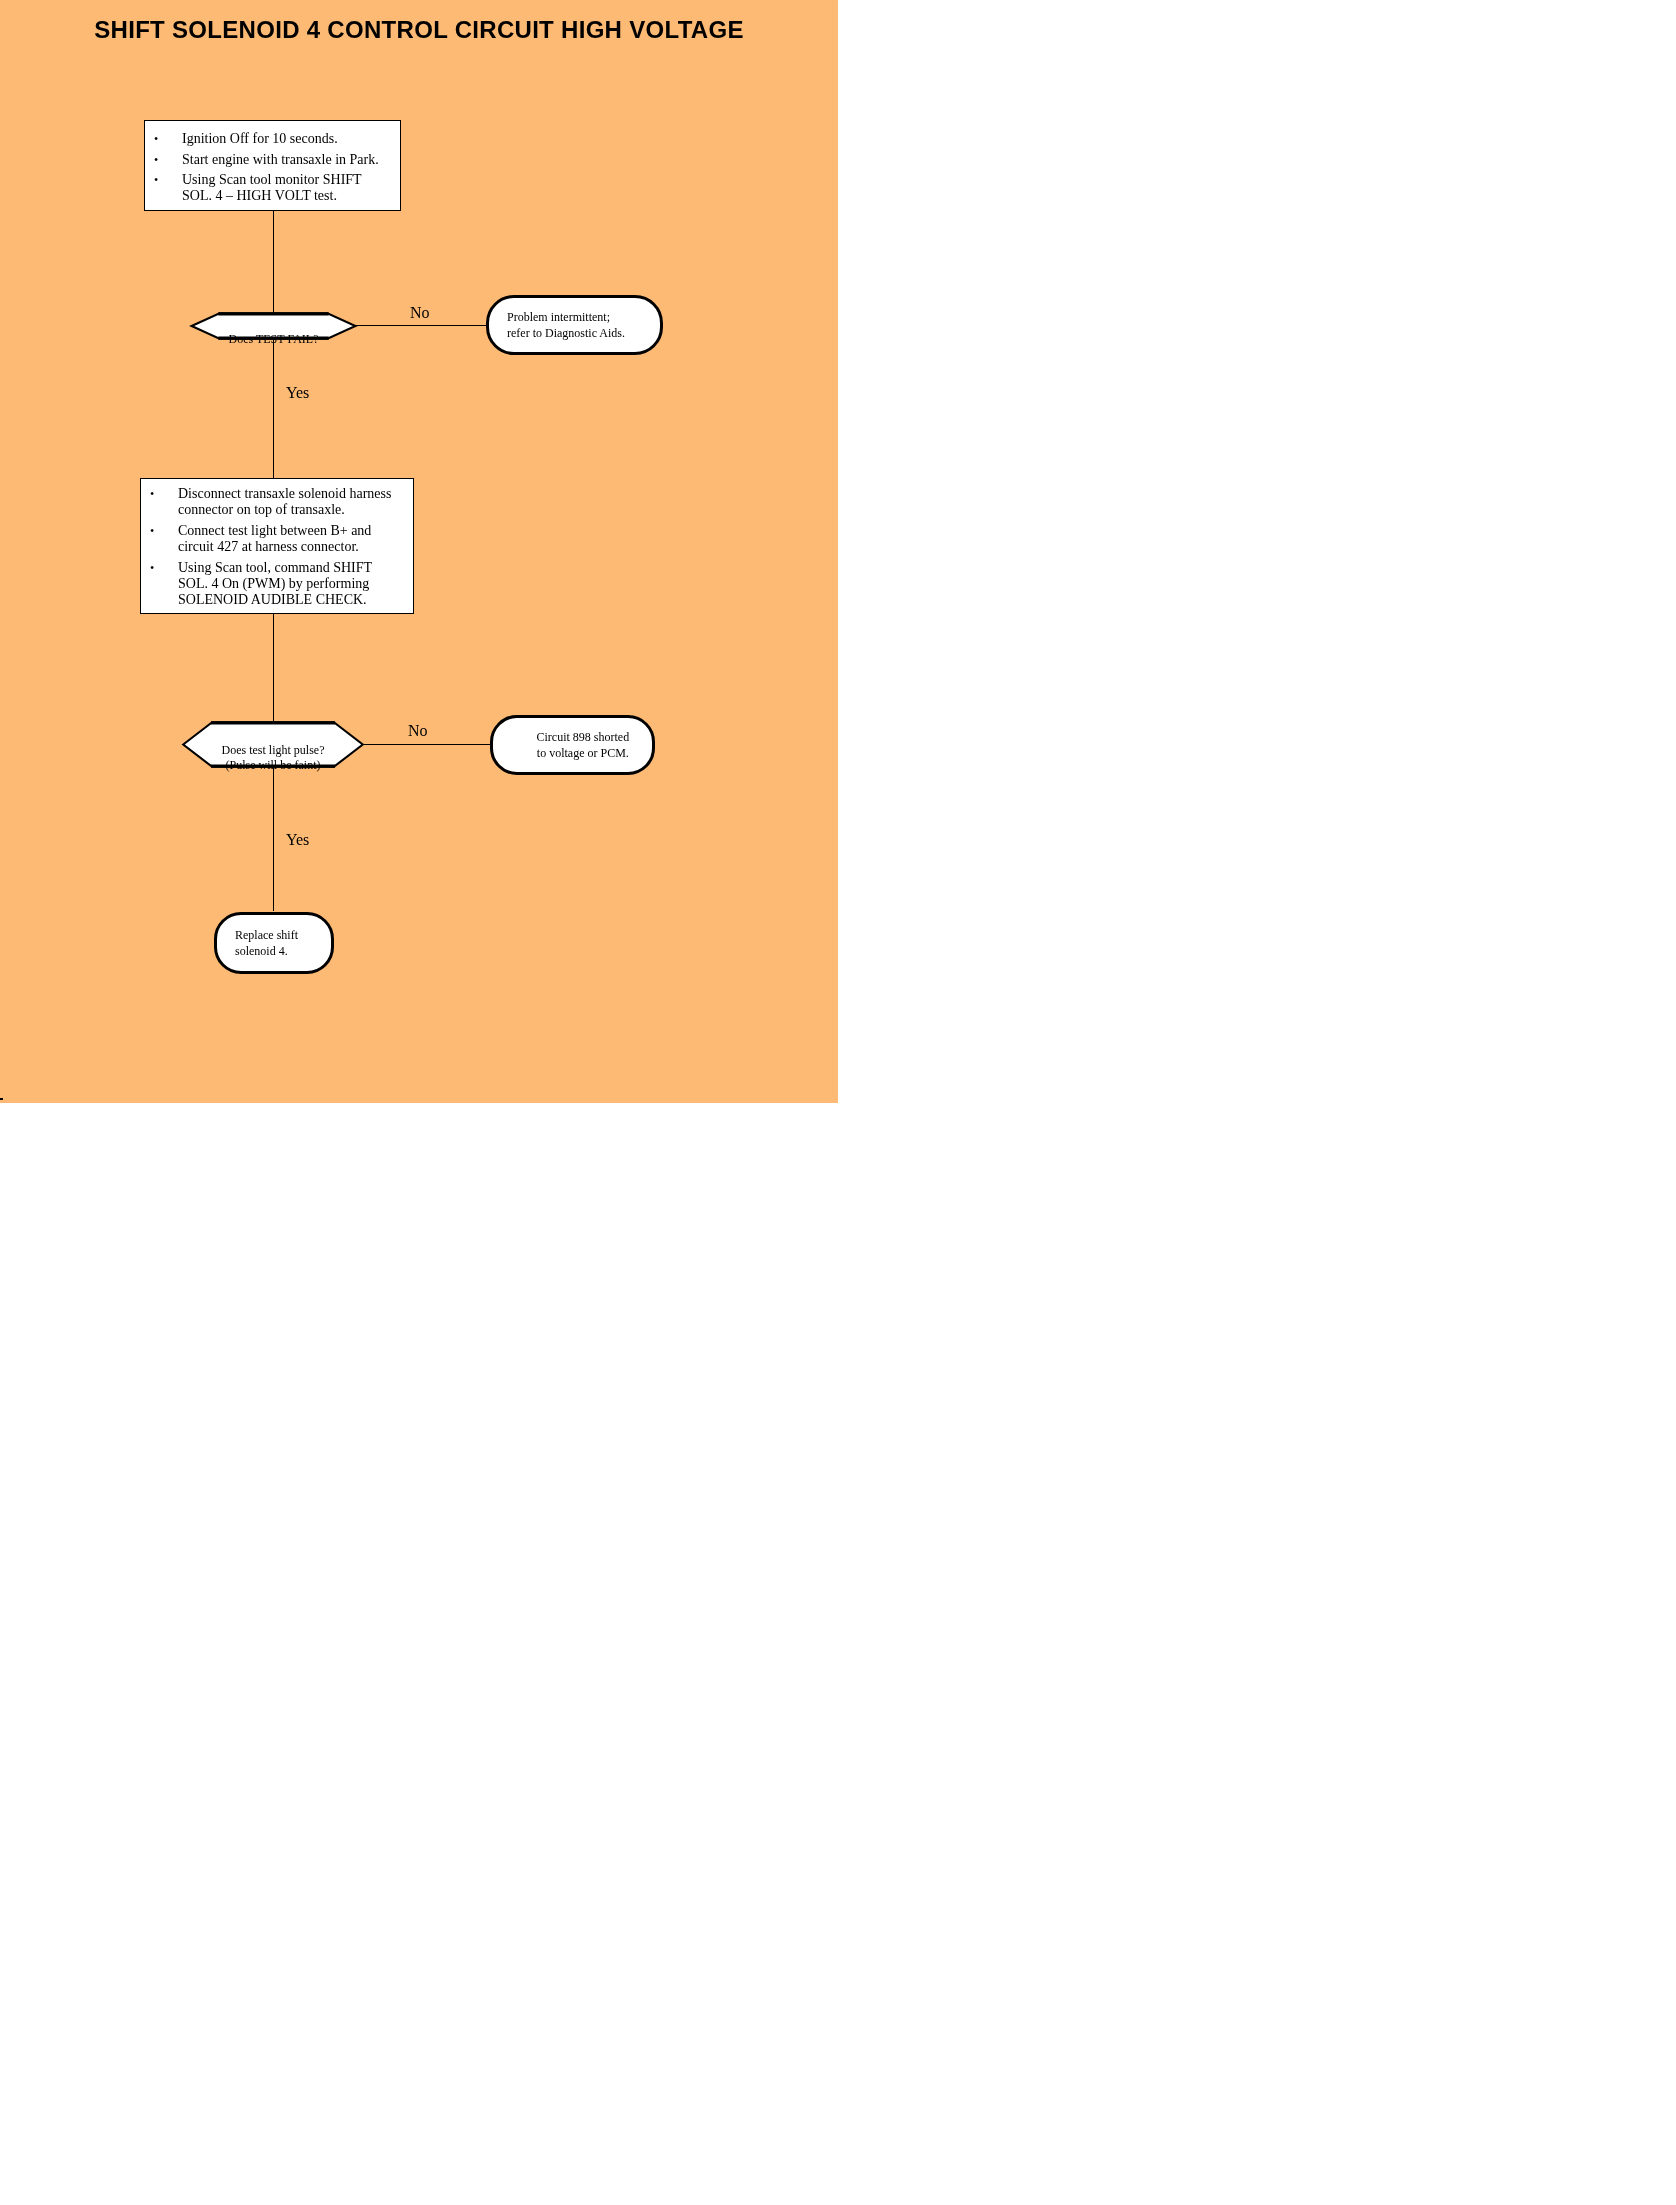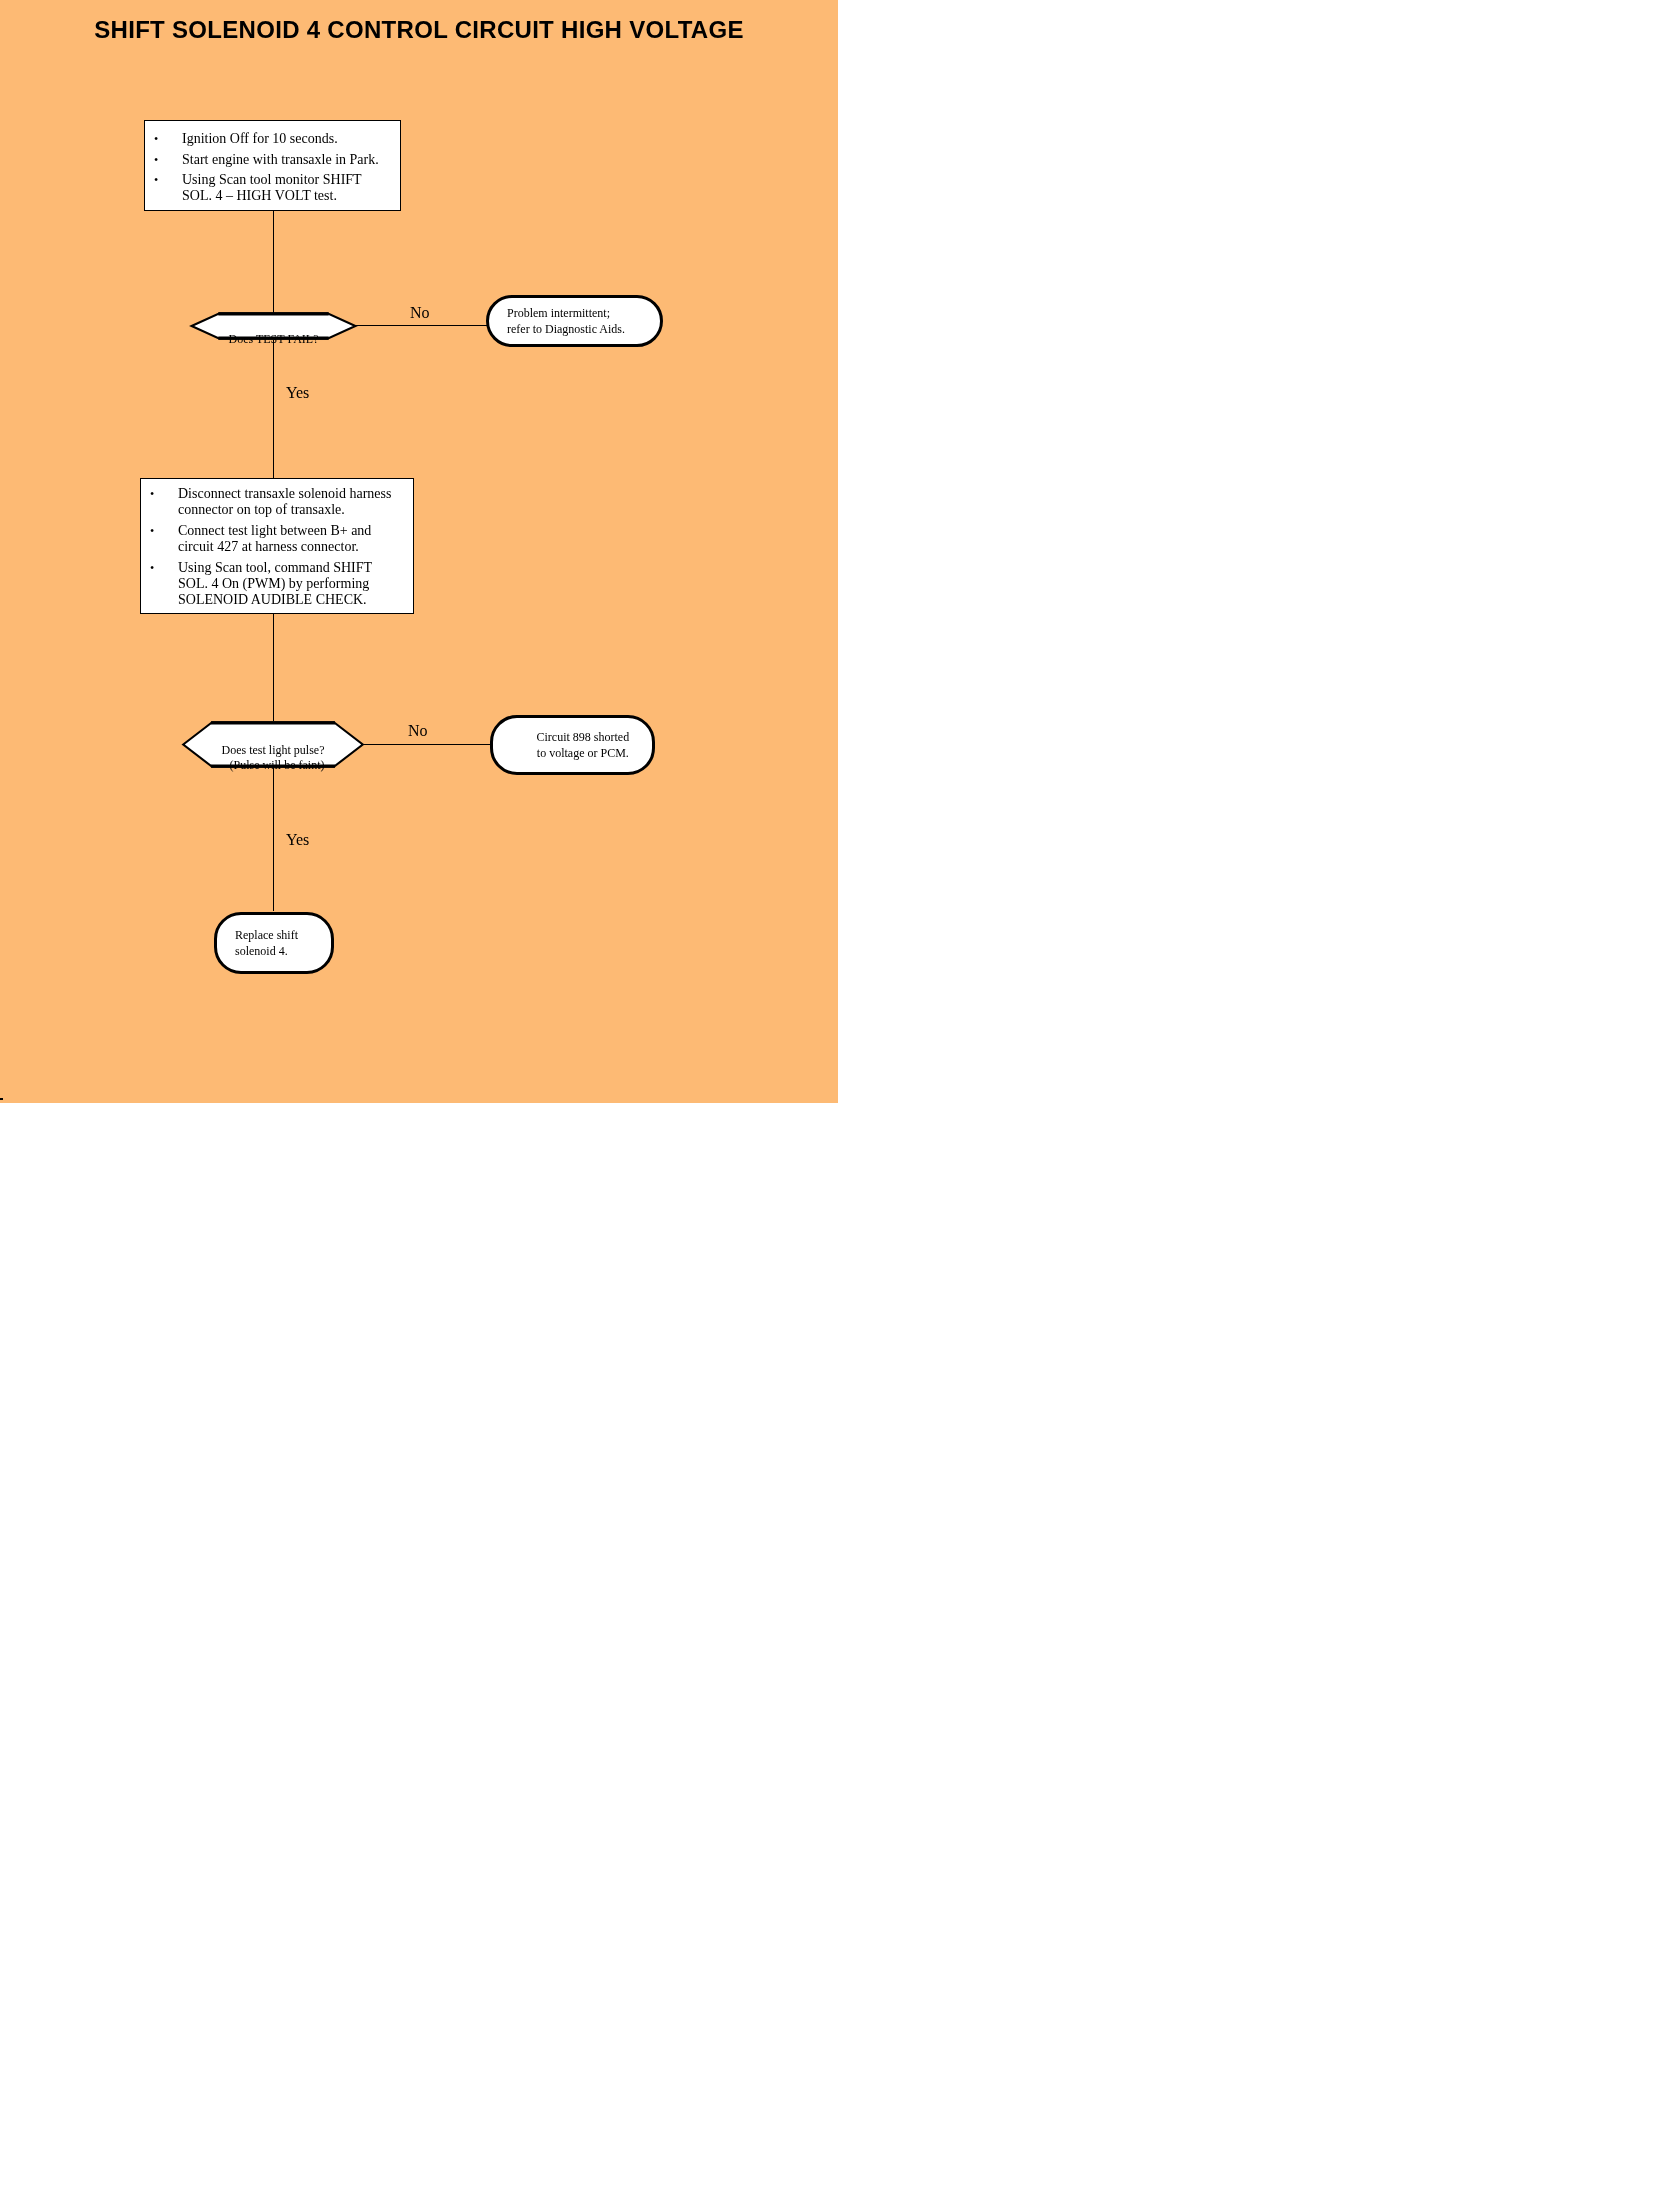--- a/index.html
+++ b/index.html
@@ -50,31 +50,31 @@
   
   .decision { position: absolute; }
   #hex1 { left: 191px; top: 312px; width: 165px; height: 28px; }
   #hex2 { left: 182px; top: 721px; width: 182px; height: 47px; }
   .decision svg { position: absolute; left: 0; top: 0; width: 100%; height: 100%; overflow: visible; }
   .hex-label {
     position: absolute; inset: 0;
     display: flex; align-items: center; justify-content: center;
     font-size: 12px; line-height: 15px;
   }
-  .hex-label .block { text-align: right; margin-top: 27px; }
+  .hex-label .block { text-align: center; margin-top: 27px; }
   
   .terminal {
     position: absolute;
     box-sizing: border-box;
     border: 3px solid #000;
     background: #fff;
     display: flex; flex-direction: column; justify-content: center;
     font-size: 12px; line-height: 16px;
   }
-  #term1 { left: 486px; top: 295px; width: 177px; height: 52px; border-radius: 28px; padding-left: 18px; }
+  #term1 { left: 486px; top: 295px; width: 177px; height: 60px; border-radius: 28px; padding-left: 18px; }
   #term2 { left: 490px; top: 715px; width: 165px; height: 60px;  border-radius: 27px; padding-left: 20.7px; text-align: center; }
   #term3 { left: 214px; top: 912px; width: 120px; height: 62px;  border-radius: 27px; padding-left: 18px; }
   
   .edge-label { position: absolute; font-size: 16px; line-height: 15px; white-space: nowrap; }
   #no1  { left: 410px; top: 305px; }
   #yes1 { left: 286px; top: 385px; }
   #no2  { left: 408px; top: 723px; }
   #yes2 { left: 286px; top: 832px; }
   
   .speck { position: absolute; left: 0px; top: 1098px; width: 3px; height: 2.4px; background: #000; }

